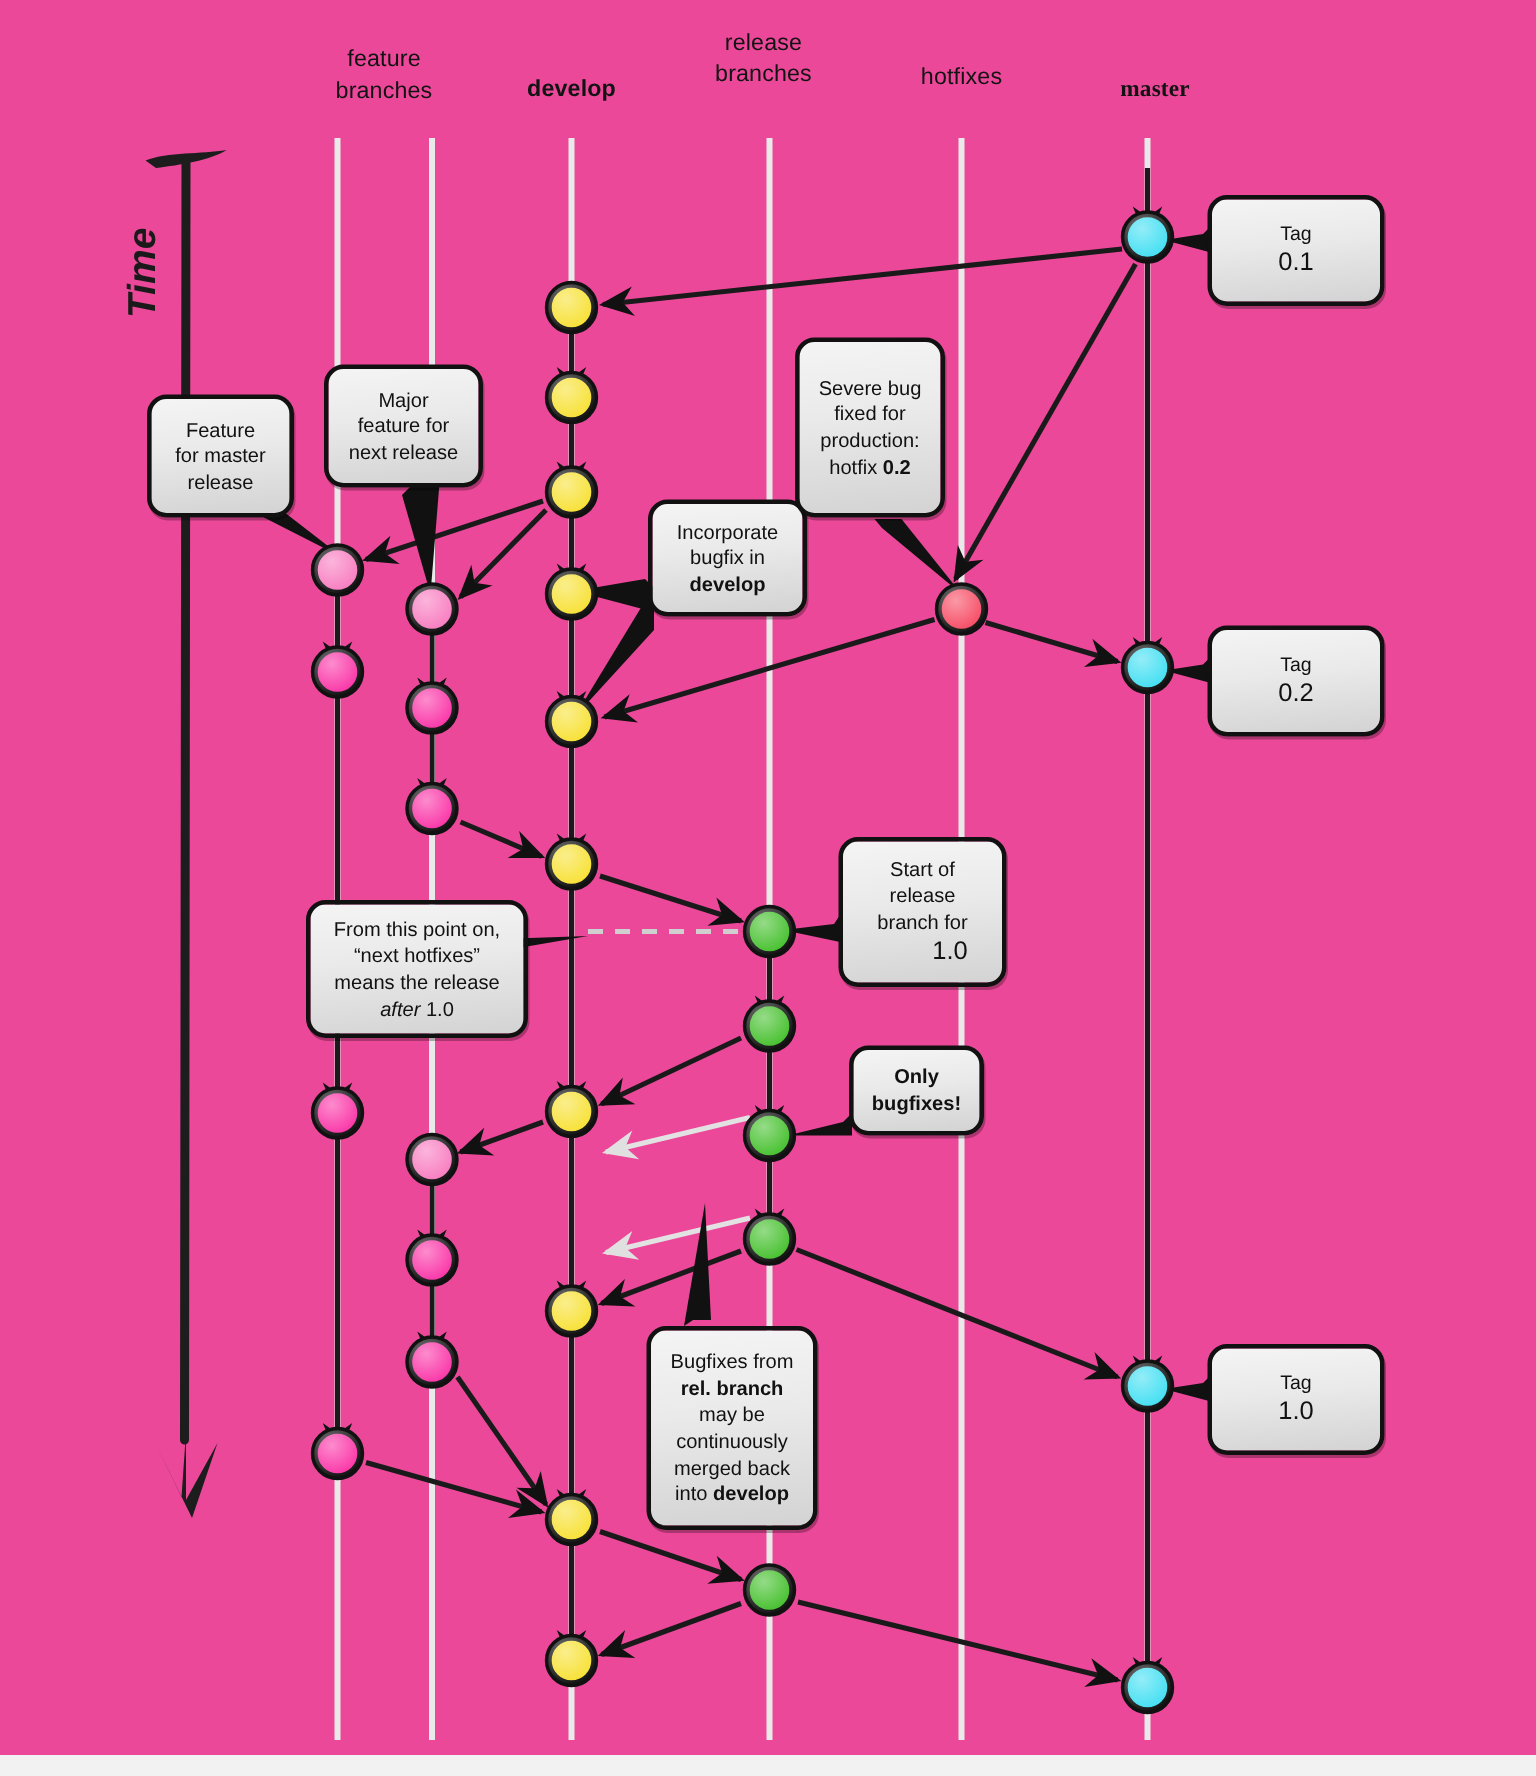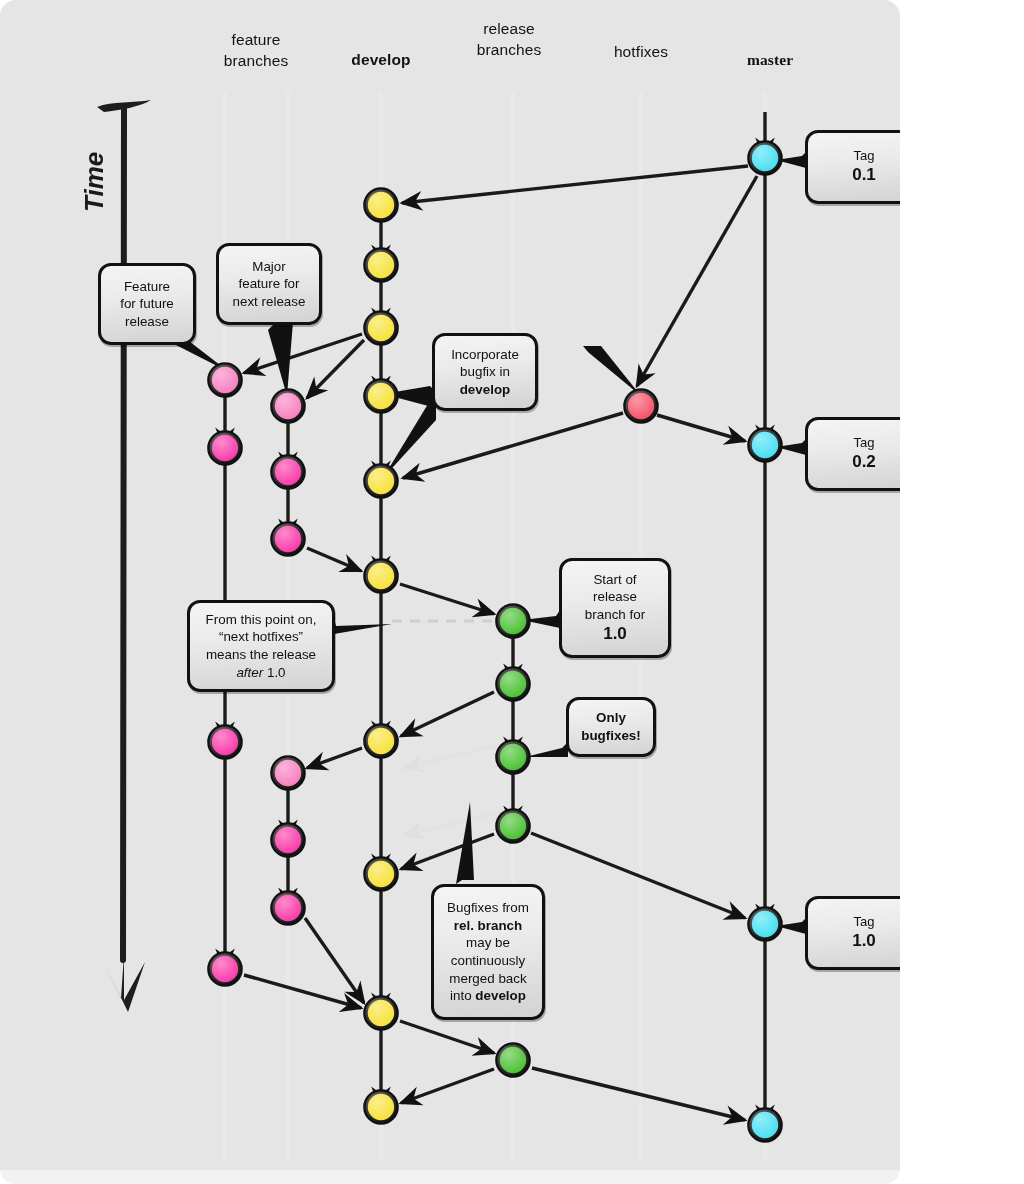--- a/index.html
+++ b/index.html
@@ -1,38 +1,38 @@
 <!DOCTYPE html>
 <html><head>
 <meta charset="utf-8">
 <title>git-flow branching model</title>
 <style>
   html,body{margin:0;padding:0;background:#ffffff;}
   body{font-family:"Liberation Sans",sans-serif;}
-  #stage{position:relative;width:900px;height:1184px;background:#e5e5e5;overflow:hidden;border-radius:16px;}
+  #stage{position:relative;width:1024px;height:1184px;background:#ec4899;overflow:hidden;}
   #stage::after{content:"";position:absolute;left:0;right:0;bottom:0;height:14px;background:#f2f2f2;}
   #svg-layer{position:absolute;left:0;top:0;width:1024px;height:1184px;}
 
   .col-label{position:absolute;text-align:center;font-size:15.5px;color:#131313;line-height:1.33;
              letter-spacing:.1px;}
   .col-label.bold{font-weight:bold;}
 
   .time-word{position:absolute;font-size:26px;font-weight:bold;font-style:italic;color:#1a1a1a;
              transform:rotate(-90deg);transform-origin:left top;white-space:nowrap;}
 
   
   .callout{position:absolute;box-sizing:border-box;
            border:3px solid #111;border-radius:13px;
            background:linear-gradient(175deg,#f4f4f4 0%,#eaeaea 42%,#d3d3d3 100%);
            font-size:13.4px;color:#111;line-height:1.31;text-align:center;
            padding:7px 8px;display:flex;align-items:center;justify-content:center;
            box-shadow:1px 2px 0 rgba(0,0,0,.28);}
   .callout b{font-weight:bold;}
   .callout i{font-style:italic;}
-  .callout .big{font-weight:bold;font-size:17px;}
+  .callout .big{font-weight:normal;font-size:17px;text-align:right;}
   .callout .tagword{font-size:13px;}
 
   .c-txt{display:block;width:100%;}
 </style>
 </head>
 <body>
 
 <div id="stage">
 
   <svg id="svg-layer" viewBox="0 0 1024 1184">
@@ -317,43 +317,51 @@
 
   <div class="col-label bold" style="left:710px;top:50px;width:120px;font-family:Liberation Serif, serif;">
     <div>master</div>
   </div>
 
   <div class="time-word" style="left:79px;top:212px;">Time</div>
 
   <div class="callout" style="left:98px;top:263px;width:98px;height:82px;">
     <span>
       <span class="c-txt">Feature</span>
-      <span class="c-txt">for future</span>
+      <span class="c-txt">for master</span>
       <span class="c-txt">release</span>
     </span>
   </div>
 
   <div class="callout" style="left:216px;top:243px;width:106px;height:82px;align-items:center;">
     <span>
       <span class="c-txt">Major</span>
       <span class="c-txt">feature for</span>
       <span class="c-txt">next release</span>
     </span>
   </div>
 
   <div class="callout" style="left:432px;top:333px;width:106px;height:78px;">
     <span>
       <span class="c-txt">Incorporate</span>
       <span class="c-txt">bugfix in</span>
       <span class="c-txt" style="font-weight:bold;">develop</span>
     </span>
   </div>
 
-
-  <div class="callout" style="left:187px;top:600px;width:148px;height:92px;">
+  <div class="callout" style="left:530px;top:225px;width:100px;height:120px;">
+    <span>
+      <span class="c-txt">Severe bug</span>
+      <span class="c-txt">fixed for</span>
+      <span class="c-txt">production:</span>
+      <span class="c-txt"><span>hotfix </span><b>0.2</b></span>
+    </span>
+  </div>
+
+  <div class="callout" style="left:204px;top:600px;width:148px;height:92px;">
     <span>
       <span class="c-txt">From this point on,</span>
       <span class="c-txt">“next hotfixes”</span>
       <span class="c-txt">means the release</span>
       <span class="c-txt"><i>after</i><span> 1.0</span></span>
     </span>
   </div>
 
   <div class="callout" style="left:559px;top:538px;width:112px;height:100px;margin-top:20px;">
     <span>

